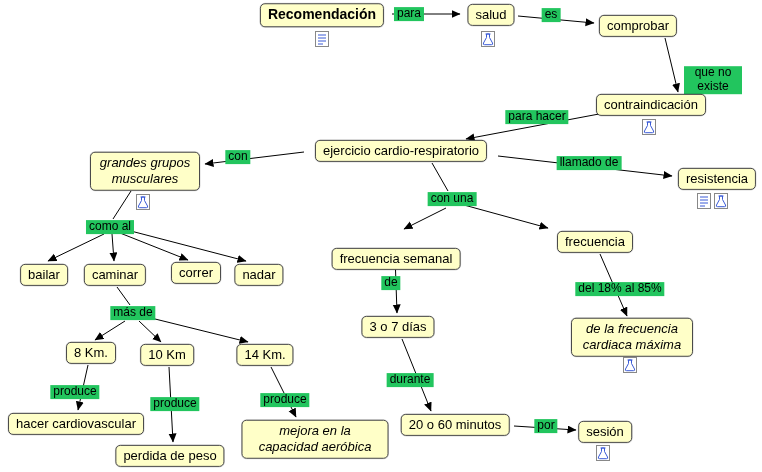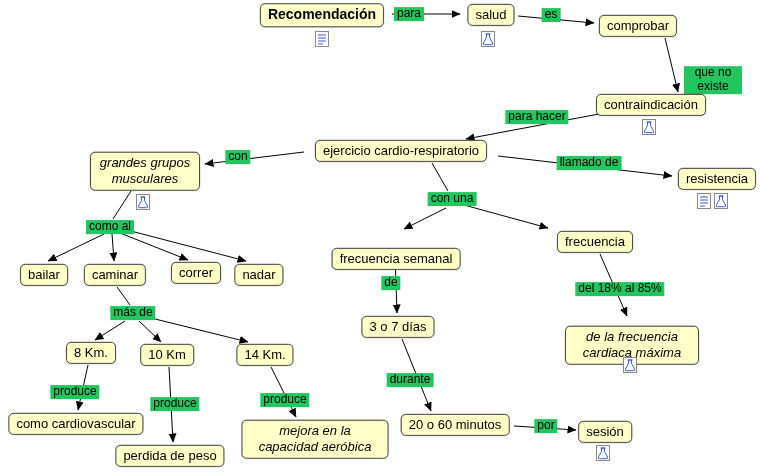--- a/index.html
+++ b/index.html
@@ -96,22 +96,22 @@
   <div class="node" style="left:396px;top:259px">frecuencia semanal</div>
   <div class="node" style="left:595px;top:242px">frecuencia</div>
   <div class="node" style="left:44px;top:275px">bailar</div>
   <div class="node" style="left:115px;top:275px">caminar</div>
   <div class="node" style="left:196px;top:273px">correr</div>
   <div class="node" style="left:259px;top:275px">nadar</div>
   <div class="node" style="left:91px;top:353px">8 Km.</div>
   <div class="node" style="left:167px;top:355px">10 Km</div>
   <div class="node" style="left:265px;top:355px">14 Km.</div>
   <div class="node" style="left:398px;top:327px">3 o 7 días</div>
-  <div class="node wrap" style="left:632px;top:345px;width:134px">de la frecuencia cardiaca máxima</div>
-  <div class="node" style="left:76px;top:424px">como cardiovascular</div>
+  <div class="node wrap" style="left:632px;top:337px;width:122px">de la frecuencia cardiaca máxima</div>
+  <div class="node" style="left:76px;top:424px">hacer cardiovascular</div>
   <div class="node" style="left:170px;top:456px">perdida de peso</div>
   <div class="node wrap" style="left:315px;top:439px;width:147px">mejora en la capacidad aeróbica</div>
   <div class="node" style="left:455px;top:425px">20 o 60 minutos</div>
   <div class="node" style="left:605px;top:432px">sesión</div>
 
   <svg class="res-icon" style="left:322px;top:39px" viewBox="0 0 16 16">
     <rect x="1.5" y="0.5" width="13" height="15" fill="#fff" stroke="#888"></rect>
     <g stroke="#3b5bd6">
         <line x1="4" y1="4" x2="12" y2="4"></line>
         <line x1="4" y1="7" x2="12" y2="7"></line>

